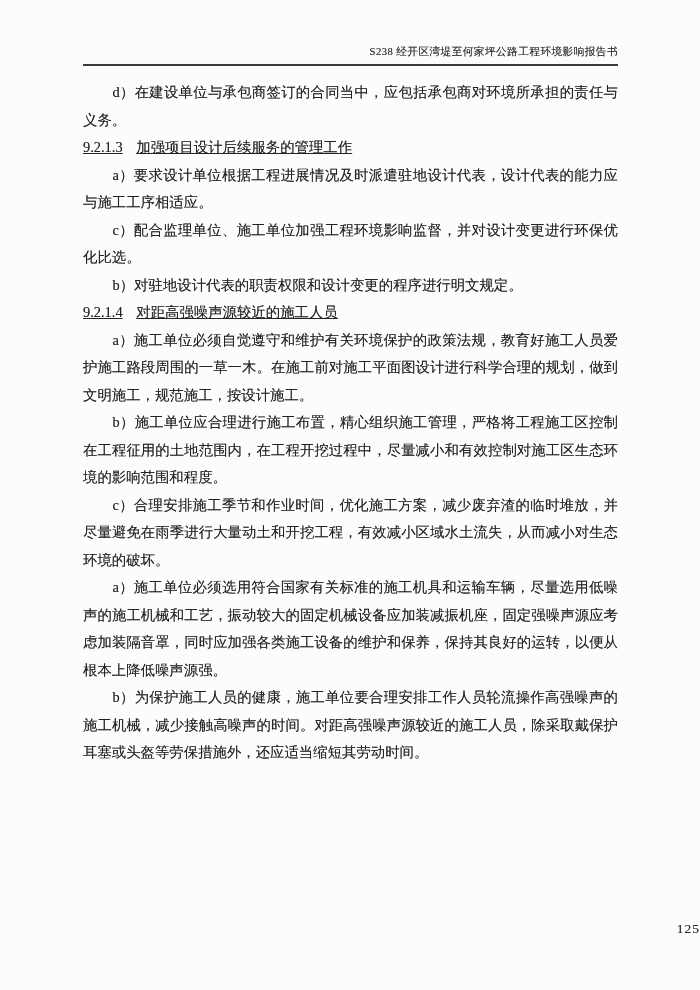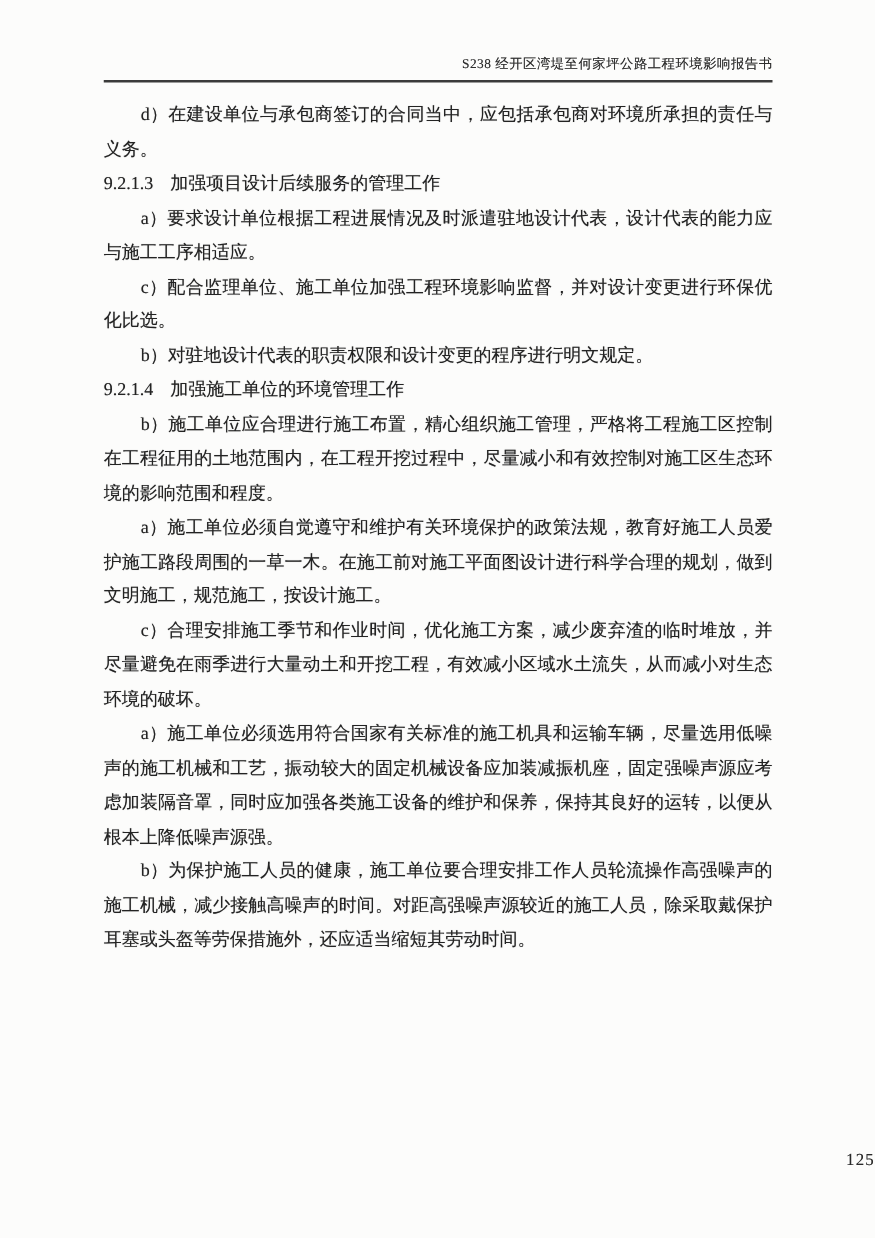--- a/index.html
+++ b/index.html
@@ -31,21 +31,21 @@
   .doc-body {
     margin: 13px 82px 0 83px;
     font-size: 14.4px;
     line-height: 27.5px;
     text-align: justify;
     color: #232323;
     text-shadow: 0 0 0.6px rgba(45,45,45,0.5);
   }
   .block { margin: 0; }
   .block.paragraph { text-indent: 2.05em; }
-  .block.heading { text-indent: 0; }
+  .block.heading { text-indent: 0; text-decoration: underline; }
   .heading-number { margin-right: 0.95em; }
   .footer {
     position: absolute;
     top: 919px;
     left: 0;
     width: 100%;
     text-align: right;
   }
   .page-number {
     font-size: 13.5px;
@@ -63,23 +63,23 @@
     <div class="header-title">S238 经开区湾堤至何家坪公路工程环境影响报告书</div>
     <div class="header-rule"></div>
   </div>
 
   <div class="doc-body">
       <p class="block paragraph">d）在建设单位与承包商签订的合同当中，应包括承包商对环境所承担的责任与义务。</p>
       <p class="block heading"><span class="heading-number">9.2.1.3</span><span class="heading-title">加强项目设计后续服务的管理工作</span></p>
       <p class="block paragraph">a）要求设计单位根据工程进展情况及时派遣驻地设计代表，设计代表的能力应与施工工序相适应。</p>
       <p class="block paragraph">c）配合监理单位、施工单位加强工程环境影响监督，并对设计变更进行环保优化比选。</p>
       <p class="block paragraph">b）对驻地设计代表的职责权限和设计变更的程序进行明文规定。</p>
-      <p class="block heading"><span class="heading-number">9.2.1.4</span><span class="heading-title">加强施工单位的环境管理工作</span></p>
+      <p class="block heading"><span class="heading-number">9.2.1.4</span><span class="heading-title">对距高强噪声源较近的施工人员</span></p>
+      <p class="block paragraph">a）施工单位必须自觉遵守和维护有关环境保护的政策法规，教育好施工人员爱护施工路段周围的一草一木。在施工前对施工平面图设计进行科学合理的规划，做到文明施工，规范施工，按设计施工。</p>
       <p class="block paragraph">b）施工单位应合理进行施工布置，精心组织施工管理，严格将工程施工区控制在工程征用的土地范围内，在工程开挖过程中，尽量减小和有效控制对施工区生态环境的影响范围和程度。</p>
-      <p class="block paragraph">a）施工单位必须自觉遵守和维护有关环境保护的政策法规，教育好施工人员爱护施工路段周围的一草一木。在施工前对施工平面图设计进行科学合理的规划，做到文明施工，规范施工，按设计施工。</p>
       <p class="block paragraph">c）合理安排施工季节和作业时间，优化施工方案，减少废弃渣的临时堆放，并尽量避免在雨季进行大量动土和开挖工程，有效减小区域水土流失，从而减小对生态环境的破坏。</p>
       <p class="block paragraph">a）施工单位必须选用符合国家有关标准的施工机具和运输车辆，尽量选用低噪声的施工机械和工艺，振动较大的固定机械设备应加装减振机座，固定强噪声源应考虑加装隔音罩，同时应加强各类施工设备的维护和保养，保持其良好的运转，以便从根本上降低噪声源强。</p>
       <p class="block paragraph">b）为保护施工人员的健康，施工单位要合理安排工作人员轮流操作高强噪声的施工机械，减少接触高噪声的时间。对距高强噪声源较近的施工人员，除采取戴保护耳塞或头盔等劳保措施外，还应适当缩短其劳动时间。</p>
     </div>
 
   <div class="footer">
     <span class="page-number">125</span>
   </div>
 
 </div>

